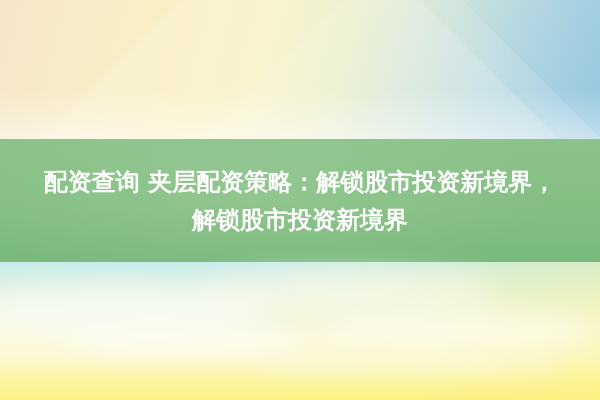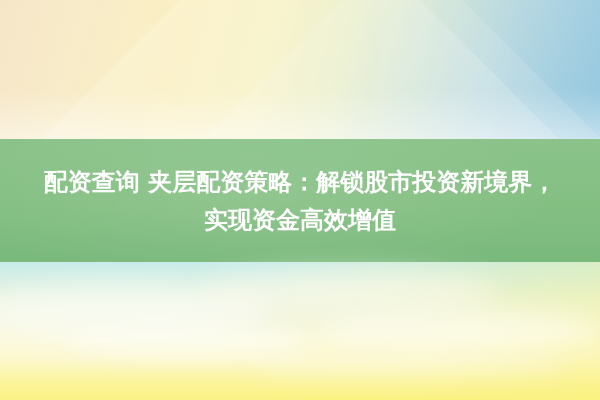--- a/index.html
+++ b/index.html
@@ -197,21 +197,21 @@
     <div class="facet-a"></div>
     <div class="facet-b"></div>
     <div class="facet-c"></div>
     <div class="haze"></div>
   </div>
 
   <div class="zone-band">
     <div class="sheen"></div>
     <div class="headline">
       <span>配资查询 夹层配资策略：解锁股市投资新境界，</span>
-      <span class="line2">实现资金高效增值</span>
+      <span class="line2">解锁股市投资新境界</span>
     </div>
   </div>
 
   <div class="zone-bottom">
     <div class="tint-right"></div>
     <div class="cloud-1"></div>
     <div class="cloud-2"></div>
     <div class="cloud-3"></div>
     <div class="cloud-4"></div>
     <div class="cloud-5"></div>

